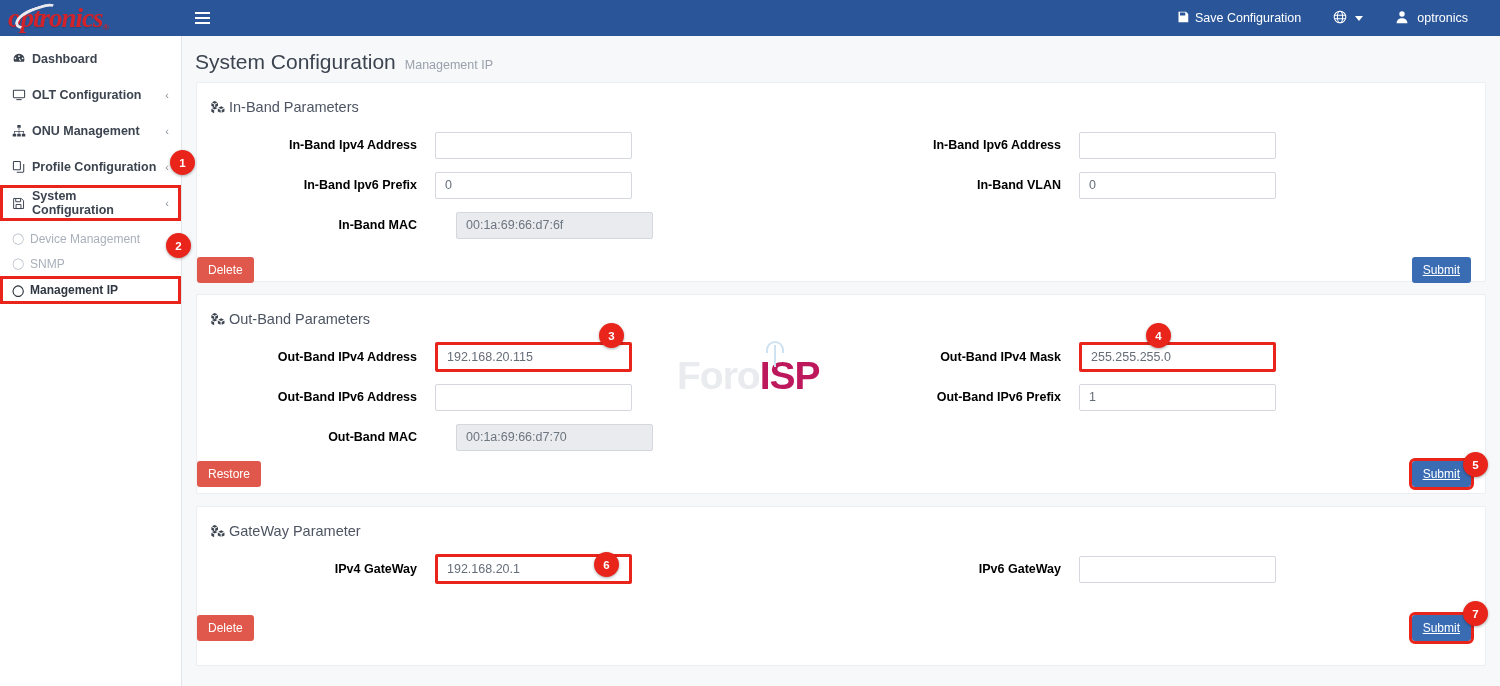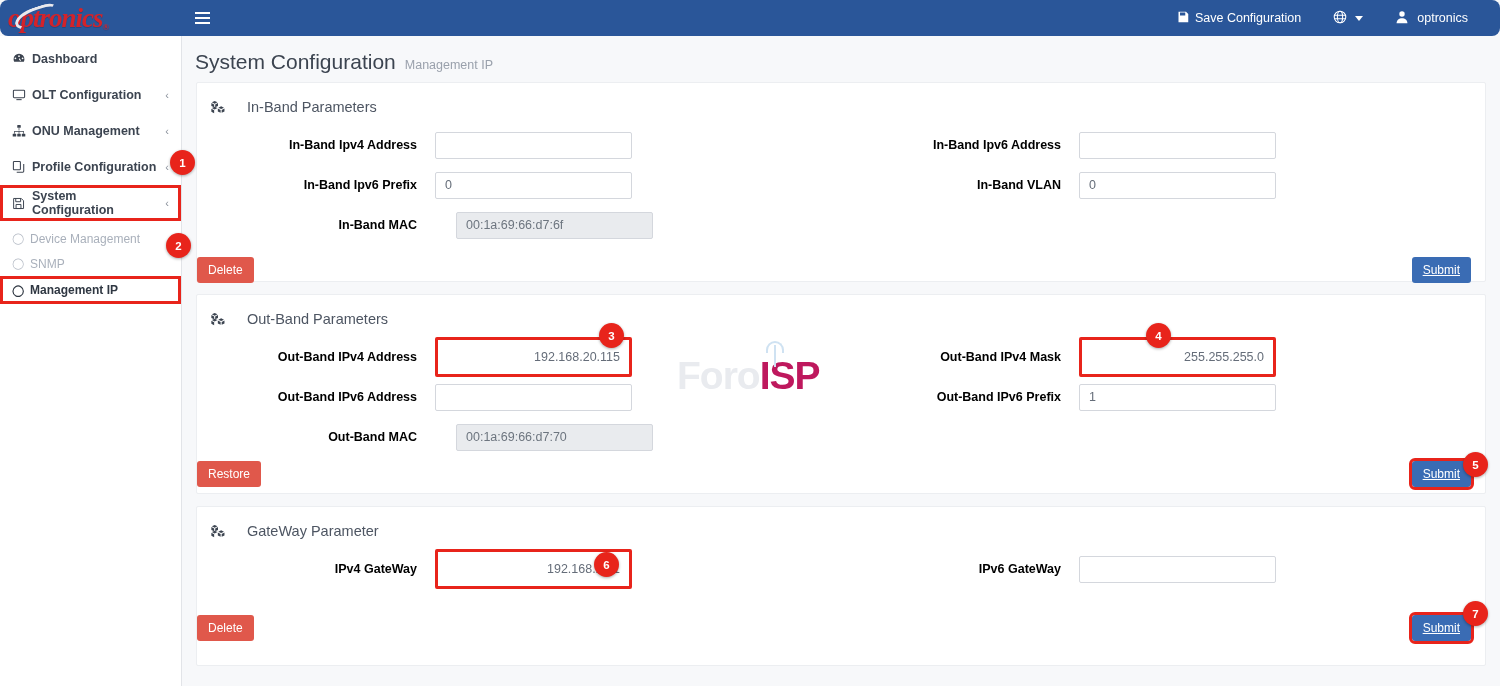--- a/index.html
+++ b/index.html
@@ -8,21 +8,21 @@
     font-family: "Liberation Sans", sans-serif;
     background: #f7f8fa;
     overflow: hidden;
   }
   #app { position: relative; width: 1500px; height: 686px; }
 
   
   .topbar {
     position: absolute; top: 0; left: 0; width: 1500px; height: 36px;
     background: #2a5699;
-    display: flex; align-items: center; border-radius: 8px;
+    display: flex; align-items: center;
   }
   .brand {
     width: 182px; height: 36px; display: flex; align-items: center;
     padding-left: 8px; flex: 0 0 182px;
   }
   .brand-text {
     font-family: "Liberation Serif", serif;
     font-style: italic; font-weight: bold;
     font-size: 27px; color: #d3232a; letter-spacing: -1px;
     position: relative; line-height: 1;
@@ -103,42 +103,42 @@
     height: 46px; display: flex; align-items: baseline; padding: 14px 0 0 13px;
   }
   .page-title { font-size: 21px; color: #3c4450; font-weight: normal; }
   .page-sub { font-size: 12.5px; color: #9aa1ac; margin-left: 9px; }
 
   .card {
     background: #ffffff; border: 1px solid #eceef1; border-radius: 2px;
     margin: 0 14px 12px 14px; position: relative;
   }
   .card-title {
-    display: flex; align-items: center; gap: 21px;
+    display: flex; align-items: center; gap: 3px;
     padding: 16px 0 0 13px; font-size: 14.5px; color: #4d5562; font-weight: normal;
   }
 
   .form-grid {
     display: grid; grid-template-columns: 1fr 1fr;
     padding: 10px 0 0 0;
   }
   .frow { display: flex; align-items: center; height: 40px; }
   .flabel {
     width: 238px; flex: 0 0 238px; text-align: right; padding-right: 18px;
     font-size: 12.5px; font-weight: bold; color: #000000;
   }
   .fctrl { position: relative; }
   .finput {
     width: 197px; height: 27px; border: 1px solid #d4d7dd; border-radius: 2px;
     background: #ffffff; font-size: 12.5px; color: #656d79;
     padding: 0 9px; font-family: "Liberation Sans", sans-serif;
     outline: none;
   }
   .finput.readonly { background: #e9ebee; color: #6d757f; margin-left: 21px; }
-  .finput.marked { border: 3px solid #e8241b; height: 40px; text-align: right; }
+  .finput.marked { border: 3px solid #e8241b; height: 30px; }
 
   .btn-row { display: flex; justify-content: space-between; padding: 0 14px 14px 0; gap: 7px; }
   .btn {
     height: 26px; min-width: 49px; padding: 0 11px; border: none; border-radius: 3px;
     font-size: 12px; color: #fff; cursor: pointer;
     font-family: "Liberation Sans", sans-serif;
   }
   .btn.red { background: #e0584b; }
   .btn.blue { background: #3a6cb4; text-decoration: underline; }
   .btn.marked { outline: 3px solid #e8241b; }

